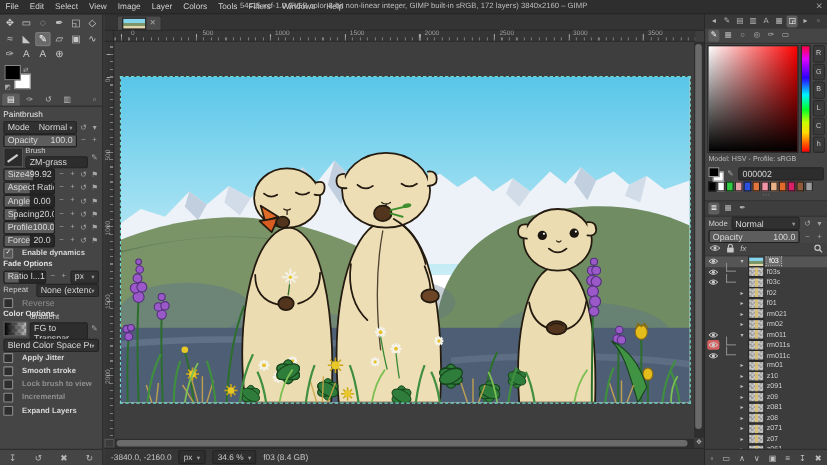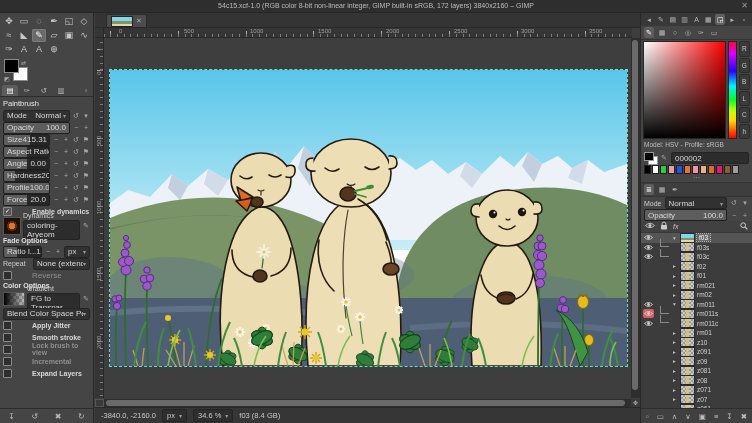--- a/index.html
+++ b/index.html
@@ -36,21 +36,21 @@
   .row{display:flex;align-items:center;gap:2px;height:11px;flex:none}
   .dropdown{flex:1;background:#313131;border:1px solid #252525;border-radius:2px;height:10px;
             display:flex;align-items:center;justify-content:space-between;padding:0 3px;min-width:0}
   .dropdown span{white-space:nowrap;overflow:hidden}
   .caret{color:#9a9a9a;font-size:6px;flex:none}
   .slider{flex:1;position:relative;background:#272727;border:1px solid #1f1f1f;height:10px;border-radius:2px;
           overflow:hidden;display:flex;align-items:center;justify-content:space-between;padding:0 3px;min-width:0}
   .slider .fill{position:absolute;left:0;top:0;bottom:0;background:#5d5d5d}
   .slider span{position:relative;white-space:nowrap}
   .mini{width:8px;flex:none;text-align:center;color:#a8a8a8;font-size:7px}
-  .cb{display:flex;gap:20px;align-items:center;height:10px;flex:none}
+  .cb{display:flex;gap:8px;align-items:center;height:10px;flex:none}
   .cb.dim span{color:#8f8f8f}
   .box{width:7px;height:7px;border:1px solid #8a8a8a;background:#2e2e2e;border-radius:1px;flex:none;
        font-size:6px;line-height:7px;text-align:center;color:#fff}
   .box.checked{background:#555}
   .cblabel{font-weight:bold;font-size:7px}
   .thumbbox{width:16px;height:16px;background:#2b2b2b;border:1px solid #555;flex:none;position:relative;overflow:hidden}
   .thumbbox .stroke{position:absolute;left:2px;top:8px;width:11px;height:2px;background:#cfcfcf;transform:rotate(-35deg)}
   .dynthumb{background:radial-gradient(circle at 50% 50%,#e0762c 0 3px,#5a2c10 3px 5px,#20100a 5px)}
   .gradthumb{width:20px;height:12px;border:1px solid #555;flex:none;
              background:linear-gradient(to right,#000,rgba(128,128,128,.2)),
@@ -151,20 +151,34 @@
   #lbuttons{height:14px;display:flex;align-items:center;justify-content:space-between;padding:0 5px;
             background:#404040;border-top:1px solid #2d2d2d;flex:none;color:#bfbfbf;font-size:7.5px}
   .fx{font-style:italic;font-size:7px;color:#c5c5c5}
 </style>
 </head>
 <body>
 
 <div id="app">
 
   <div id="menubar">
+    <div style="display:flex">
+
+    <span class="menu-item">File</span>
+        <span class="menu-item">Edit</span>
+        <span class="menu-item">Select</span>
+        <span class="menu-item">View</span>
+        <span class="menu-item">Image</span>
+        <span class="menu-item">Layer</span>
+        <span class="menu-item">Colors</span>
+        <span class="menu-item">Tools</span>
+        <span class="menu-item">Filters</span>
+        <span class="menu-item">Windows</span>
+        <span class="menu-item">Help</span>
+      </div>
     <span id="win-title">54c15.xcf-1.0 (RGB color 8-bit non-linear integer, GIMP built-in sRGB, 172 layers) 3840x2160 – GIMP</span>
     <span id="win-close">✕</span>
   </div>
 
   <div id="toolbox">
     <div id="tools">
 
         <div class="tool">
           <span>✥</span>
         </div>
@@ -275,28 +289,40 @@
       <div class="row">
         <div class="slider">
           <div class="fill" style="width:100%"></div>
           <span>Opacity</span>
           <span>100.0</span>
         </div>
         <span class="mini">−</span>
         <span class="mini">+</span>
       </div>
 
+      <div class="row" style="height:18px">
+        <div class="thumbbox">
+            <div class="stroke"></div>
+          </div>
+        <div style="flex:1;display:flex;flex-direction:column;gap:1px;min-width:0">
+          <span class="fieldlabel">Brush</span>
+          <div class="field">
+            <span>ZM-grass</span>
+          </div>
+        </div>
+        <span class="mini">✎</span>
+      </div>
 
       <div style="display:flex;flex-direction:column;gap:1px">
 
           <div class="row">
             <div class="slider">
               <div class="fill" style="width: 57%;"></div>
               <span>Size</span>
-              <span>415.31</span>
+              <span>499.92</span>
             </div>
             <span class="mini">−</span>
             <span class="mini">+</span>
             <span class="mini">↺</span>
             <span class="mini">⚑</span>
           </div>
 
           <div class="row">
             <div class="slider">
               <div class="fill" style="width: 50%;"></div>
@@ -317,21 +343,21 @@
             </div>
             <span class="mini">−</span>
             <span class="mini">+</span>
             <span class="mini">↺</span>
             <span class="mini">⚑</span>
           </div>
 
           <div class="row">
             <div class="slider">
               <div class="fill" style="width: 24%;"></div>
-              <span>Hardness</span>
+              <span>Spacing</span>
               <span>20.0</span>
             </div>
             <span class="mini">−</span>
             <span class="mini">+</span>
             <span class="mini">↺</span>
             <span class="mini">⚑</span>
           </div>
 
           <div class="row">
             <div class="slider">
@@ -356,30 +382,20 @@
             <span class="mini">↺</span>
             <span class="mini">⚑</span>
           </div>
         </div>
 
       <div class="cb">
         <span class="box checked">✓</span>
         <span class="cblabel">Enable dynamics</span>
       </div>
 
-      <div class="row" style="height:18px">
-        <div class="thumbbox dynthumb"></div>
-        <div style="flex:1;display:flex;flex-direction:column;gap:1px;min-width:0">
-          <span class="fieldlabel">Dynamics</span>
-          <div class="field">
-            <span>coloring-Aryeom</span>
-          </div>
-        </div>
-        <span class="mini">✎</span>
-      </div>
 
       <div class="sect">Fade Options</div>
       <div class="row">
         <div class="slider">
           <div class="fill" style="width:35%"></div>
           <span>Ratio l...</span>
           <span>100</span>
         </div>
         <span class="mini">−</span>
         <span class="mini">+</span>

